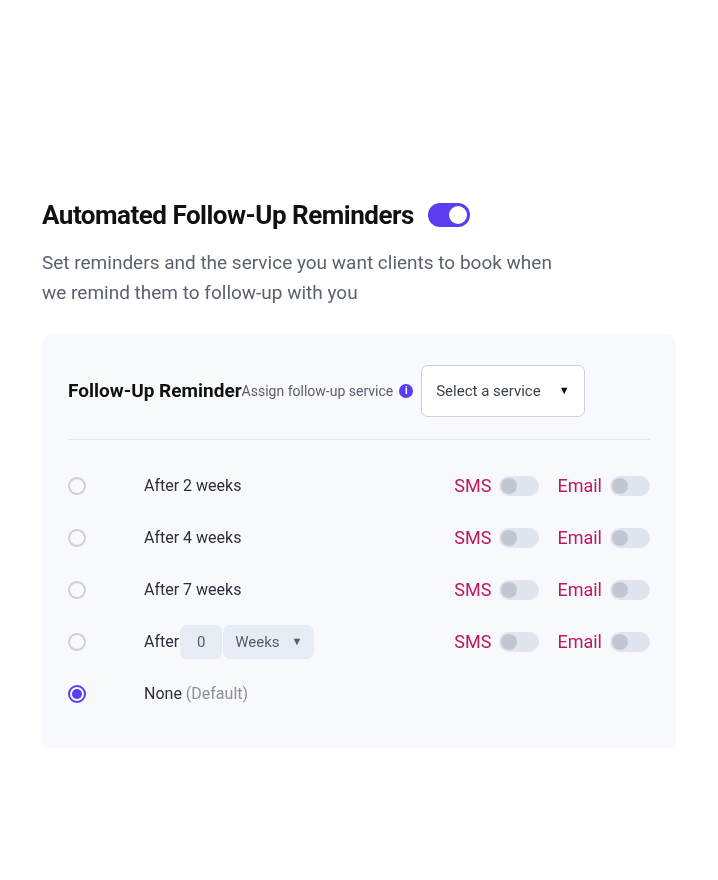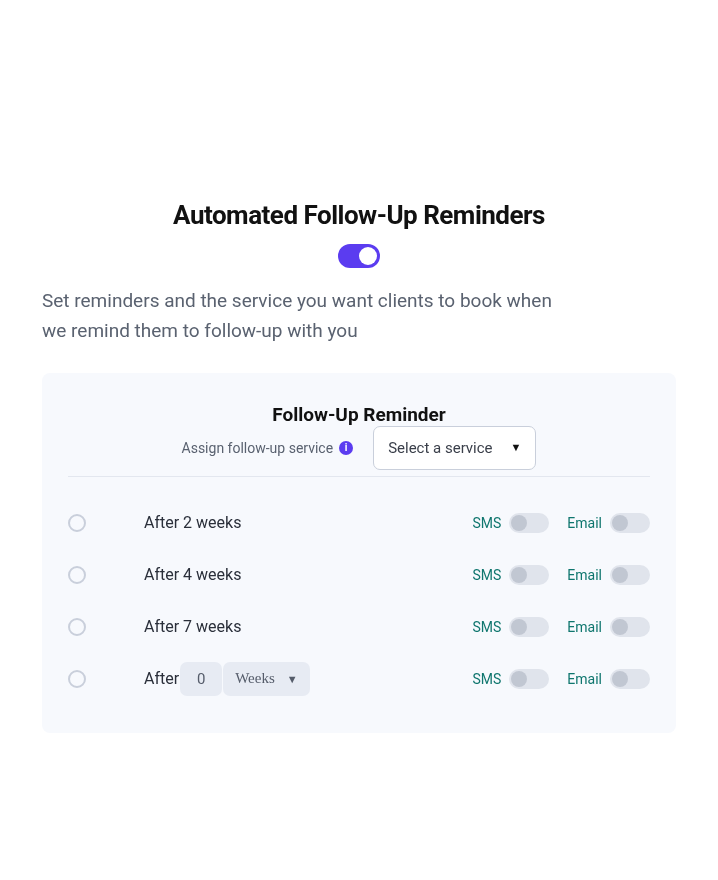--- a/index.html
+++ b/index.html
@@ -9,21 +9,20 @@
     height: 880px;
     background: #ffffff;
     color: #1a1a1a;
     padding: 200px 42px 0 42px;
   }
   .header-row {
     display: flex;
     align-items: center;
     gap: 14px;
     margin-bottom: 18px;
-    flex-direction: column;
   }
   .page-title {
     font-size: 26px;
     font-weight: 700;
     letter-spacing: -0.5px;
     color: #111;
   }
   .main-toggle {
     width: 42px;
     height: 24px;
@@ -50,34 +49,33 @@
   }
   .panel {
     background: #f7f9fd;
     border-radius: 8px;
     padding: 30px 26px 28px 26px;
   }
   .panel-header {
     display: flex;
     align-items: center;
     justify-content: flex-start;
-    padding-bottom: 6px;
+    padding-bottom: 22px;
     border-bottom: 1px solid #e3e7ef;
     margin-bottom: 20px;
-    flex-direction: column;
   }
   .section-title {
     font-size: 19px;
     font-weight: 700;
     color: #111;
   }
   .assign-block {
     display: flex;
     align-items: center;
-    gap: 20px;
+    gap: 8px;
   }
   .assign-label {
     font-size: 14px;
     color: #5a6270;
     display: flex;
     align-items: center;
     gap: 6px;
   }
   .info-dot {
     width: 14px;
@@ -89,21 +87,21 @@
     font-weight: 700;
     display: inline-flex;
     align-items: center;
     justify-content: center;
     line-height: 1;
   }
   .service-select {
     border: 1px solid #c9cfdb;
     background: #fff;
     border-radius: 7px;
-    height: 44px;
+    height: 52px;
     padding: 0 14px;
     display: flex;
     align-items: center;
     gap: 18px;
     cursor: pointer;
     font-size: 15px;
     color: #3a3f4a;
   }
   .caret {
     font-size: 11px;
@@ -165,37 +163,36 @@
     background: #e7ebf3;
     border-radius: 7px;
     height: 34px;
     padding: 0 12px;
     display: flex;
     align-items: center;
     gap: 12px;
     font-size: 15px;
     color: #555c6a;
     cursor: pointer;
-    font-family: Liberation Serif, serif;
   }
   .unit-select .caret { color: #555c6a; }
   .channels {
     margin-left: auto;
     display: flex;
     align-items: center;
     gap: 18px;
   }
   .ch {
     display: flex;
     align-items: center;
     gap: 8px;
   }
   .ch-label {
-    font-size: 14px;
-    color: #0f766e;
+    font-size: 18px;
+    color: #be185d;
   }
   .mini-toggle {
     width: 40px;
     height: 20px;
     background: #e0e4ec;
     border-radius: 20px;
     position: relative;
     cursor: pointer;
   }
   .mini-toggle .knob {
@@ -312,14 +309,21 @@
       </div>
       <div class="ch">
         <span class="ch-label">Email</span>
         <div class="mini-toggle">
             <div class="knob"></div>
           </div>
       </div>
     </div>
   </div>
 
+  <div class="option-row">
+    <span class="radio selected"></span>
+    <span class="option-label">
+      <span>None</span>
+      <span class="default-tag">(Default)</span>
+    </span>
+  </div>
 
 </div>
 
 </body></html>

